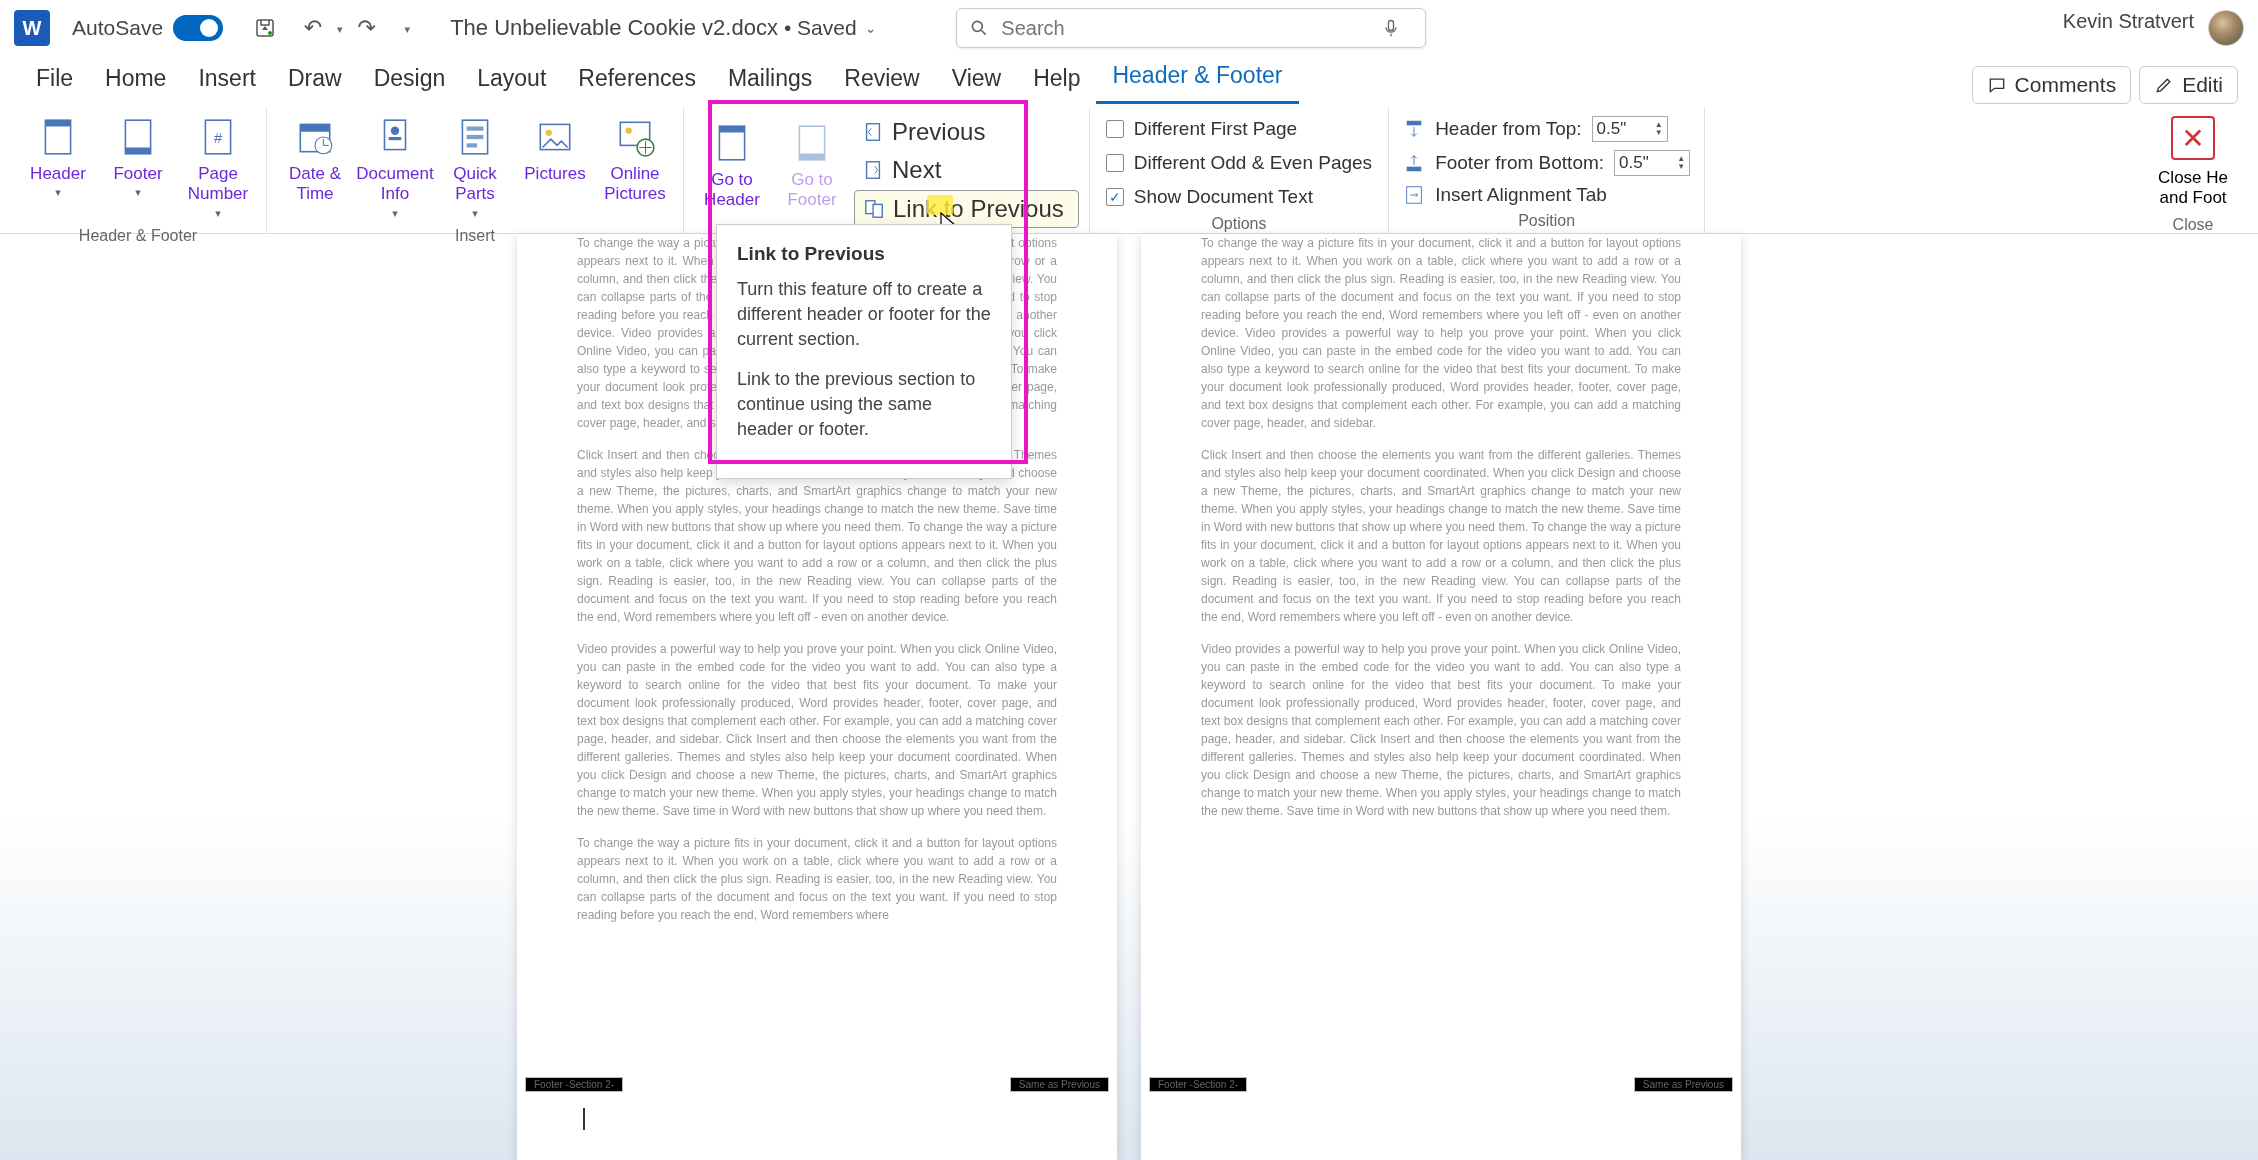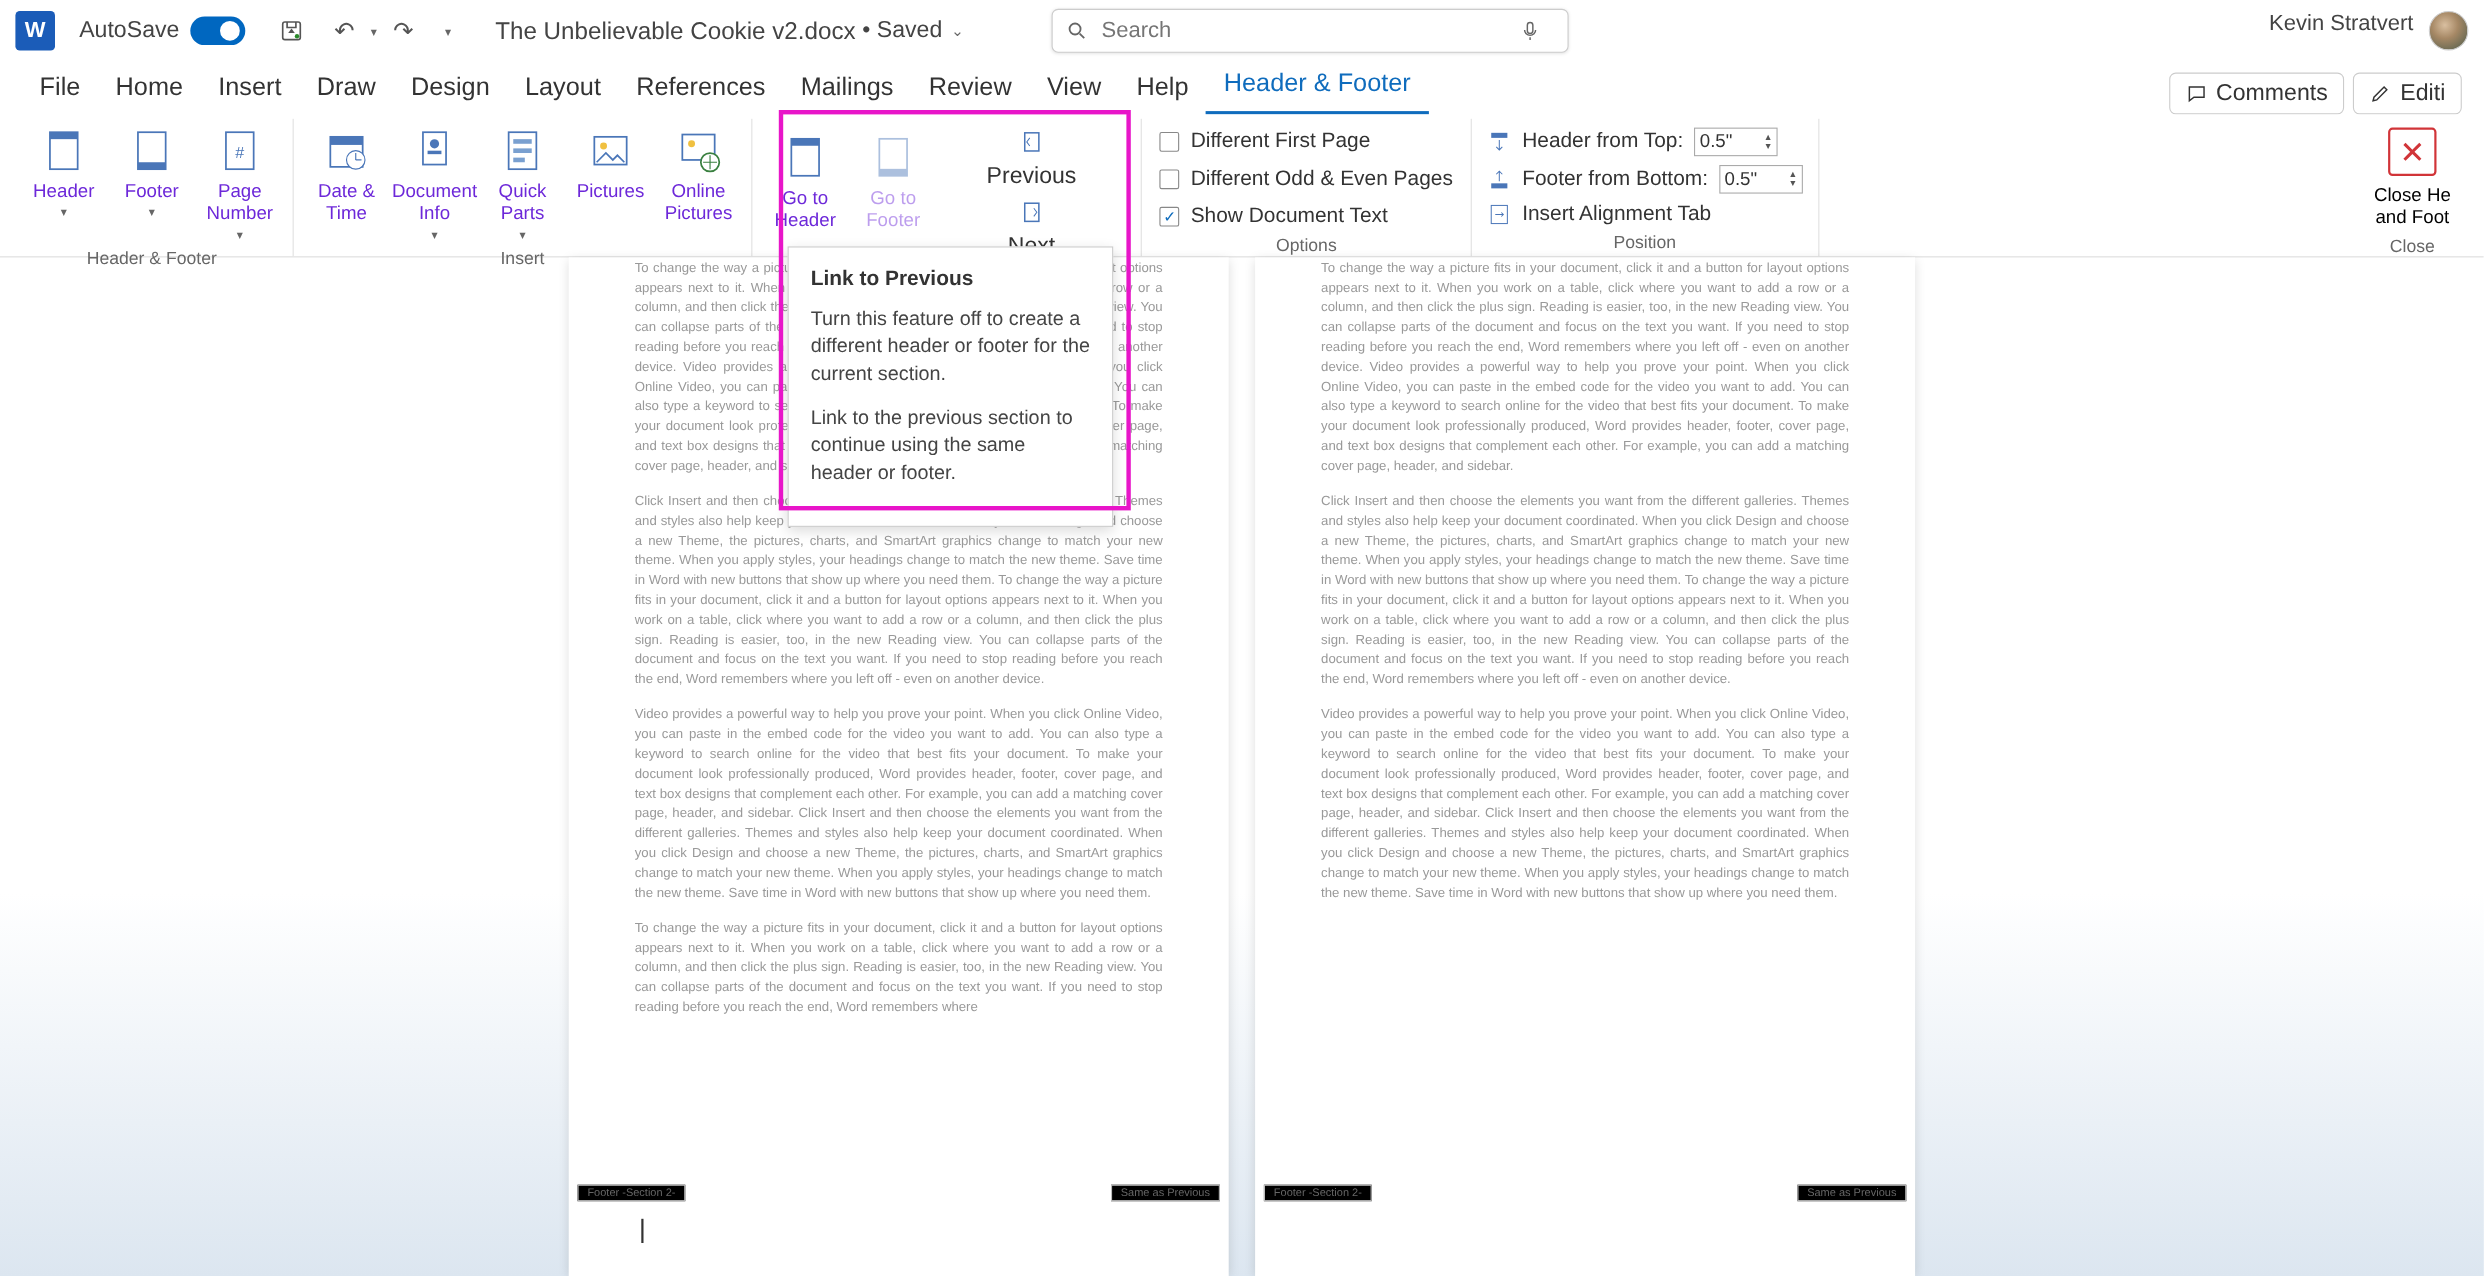--- a/index.html
+++ b/index.html
@@ -33,21 +33,21 @@
 .group { display:flex; flex-direction:column; align-items:center; padding:0 10px; border-right:1px solid #e0e0e0; }
 .group-row { display:flex; gap:4px; flex:1; align-items:flex-start; }
 .group-label { font-size:16px; color:#666; text-align:center; padding:3px 0; }
 .big-btn { display:flex; flex-direction:column; align-items:center; justify-content:flex-start; width:76px; cursor:pointer; padding:4px 2px; border-radius:4px; }
 .big-btn .icon-box { width:42px; height:42px; margin:4px 0 6px; }
 .big-btn .lbl { font-size:17px; color:#6d28d9; text-align:center; line-height:1.2; }
 .small-chev { color:#666; font-size:11px; margin-top:2px; }
 
 .nav-group { padding-top:6px; }
 .nav-buttons { display:flex; flex-direction:column; gap:2px; }
-.nav-btn { display:flex; align-items:center; padding:4px 14px 4px 8px; font-size:21px; color:#333; cursor:pointer; border-radius:4px; gap:8px;flex-direction:column; }
+.nav-btn { display:flex; align-items:center; padding:4px 14px 4px 8px; font-size:24px; color:#333; cursor:pointer; border-radius:4px; gap:8px; }
 .nav-btn .mini-icon { width:22px; height:22px; flex-shrink:0; }
 .nav-btn.active-highlight { border:1px solid #999; background:#fdfce8; position:relative; }
 .cursor-pointer { position:absolute; left:84px; top:20px; pointer-events:none; }
 .yellow-spot { position:absolute; left:72px; top:4px; width:26px; height:20px; background:rgba(255,235,59,0.8); border-radius:3px; pointer-events:none; }
 
 .options-group .opt-row { display:flex; align-items:center; gap:10px; font-size:19px; color:#333; padding:4px 6px; }
 .checkbox { width:18px; height:18px; border:1.5px solid #888; border-radius:2px; display:flex; align-items:center; justify-content:center; color:#0f6cbd; font-size:14px; }
 
 .pos-group .pos-row { display:flex; align-items:center; gap:10px; font-size:19px; color:#333; padding:2px 4px; }
 .pos-row .mini-icon { width:22px; height:22px; }

